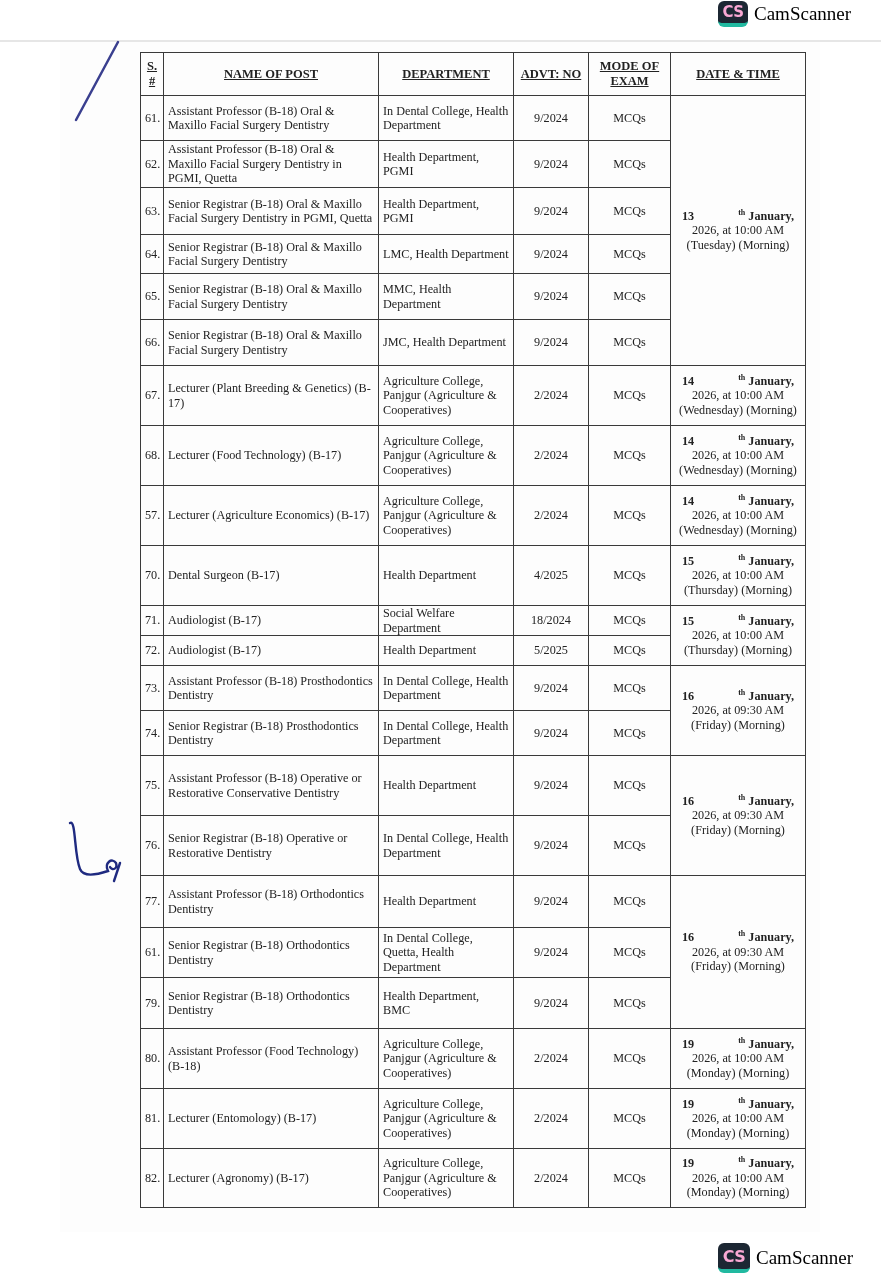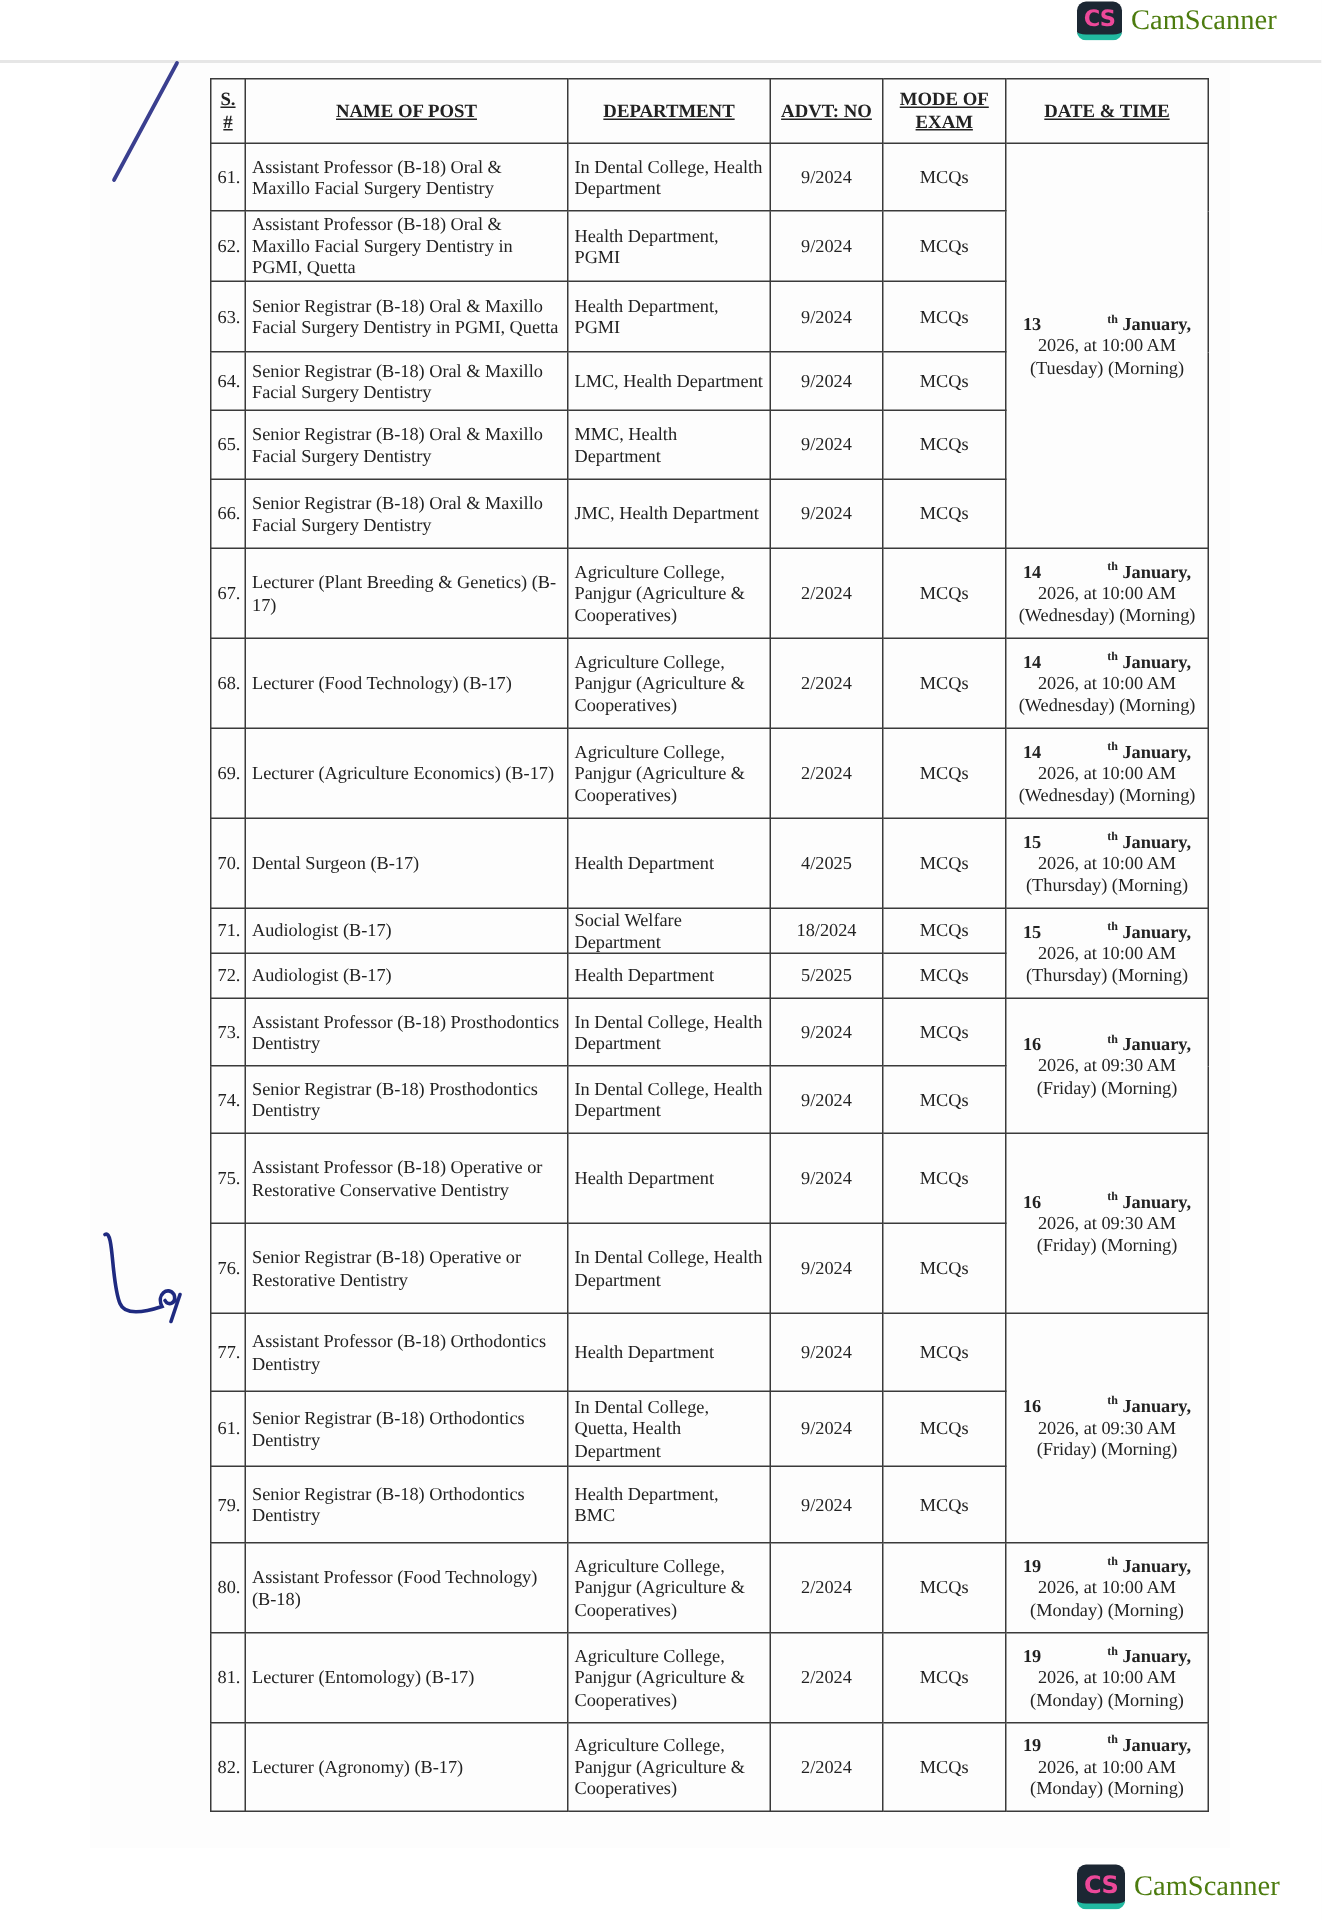--- a/index.html
+++ b/index.html
@@ -11,26 +11,26 @@
   }
   .topbar {
     position: absolute; left: 0; top: 0; width: 881px; height: 40px;
     background: #ffffff; border-bottom: 2px solid #e6e6e6;
   }
   .cs-logo {
     position: absolute; display: flex; align-items: center; gap: 6px;
   }
   .cs-badge {
     width: 30px; height: 26px; border-radius: 6px; background: #1c2733;
-    color: #ec4899; font-family: "DejaVu Sans", sans-serif; font-weight: bold;
+    color: #f9a8d4; font-family: "DejaVu Sans", sans-serif; font-weight: bold;
     font-size: 15px; display: flex; align-items: center; justify-content: center;
     border-bottom: 4px solid #21b9a0; box-sizing: border-box; letter-spacing: -0.5px;
   }
   .cs-text {
-    font-family: "Liberation Serif", serif; font-size: 19px; color: #4d7c0f;
+    font-family: "Liberation Serif", serif; font-size: 19px; color: #000000;
   }
   .page {
     position: absolute; left: 60px; top: 42px; width: 760px; height: 1190px;
     background: #fdfdfd;
   }
   table.grid {
     position: absolute; left: 140px; top: 52px;
     border-collapse: collapse; table-layout: fixed;
     width: 665px;
   }
@@ -162,21 +162,21 @@
       <td>Agriculture College, Panjgur (Agriculture &amp; Cooperatives)</td>
       <td class="c-adv">2/2024</td>
       <td class="c-mode">MCQs</td>
       <td class="c-date">
         <span class="date-day"><span>14</span><sup>th</sup> <span>January,</span></span><br>
         <span>2026, at 10:00 AM (Wednesday) (Morning)</span>
       </td>
     </tr>
 
     <tr style="height:60px">
-      <td class="c-sn">69.</td>
+      <td class="c-sn">57.</td>
       <td>Lecturer (Agriculture Economics) (B-17)</td>
       <td>Agriculture College, Panjgur (Agriculture &amp; Cooperatives)</td>
       <td class="c-adv">2/2024</td>
       <td class="c-mode">MCQs</td>
       <td class="c-date">
         <span class="date-day"><span>14</span><sup>th</sup> <span>January,</span></span><br>
         <span>2026, at 10:00 AM (Wednesday) (Morning)</span>
       </td>
     </tr>
 

